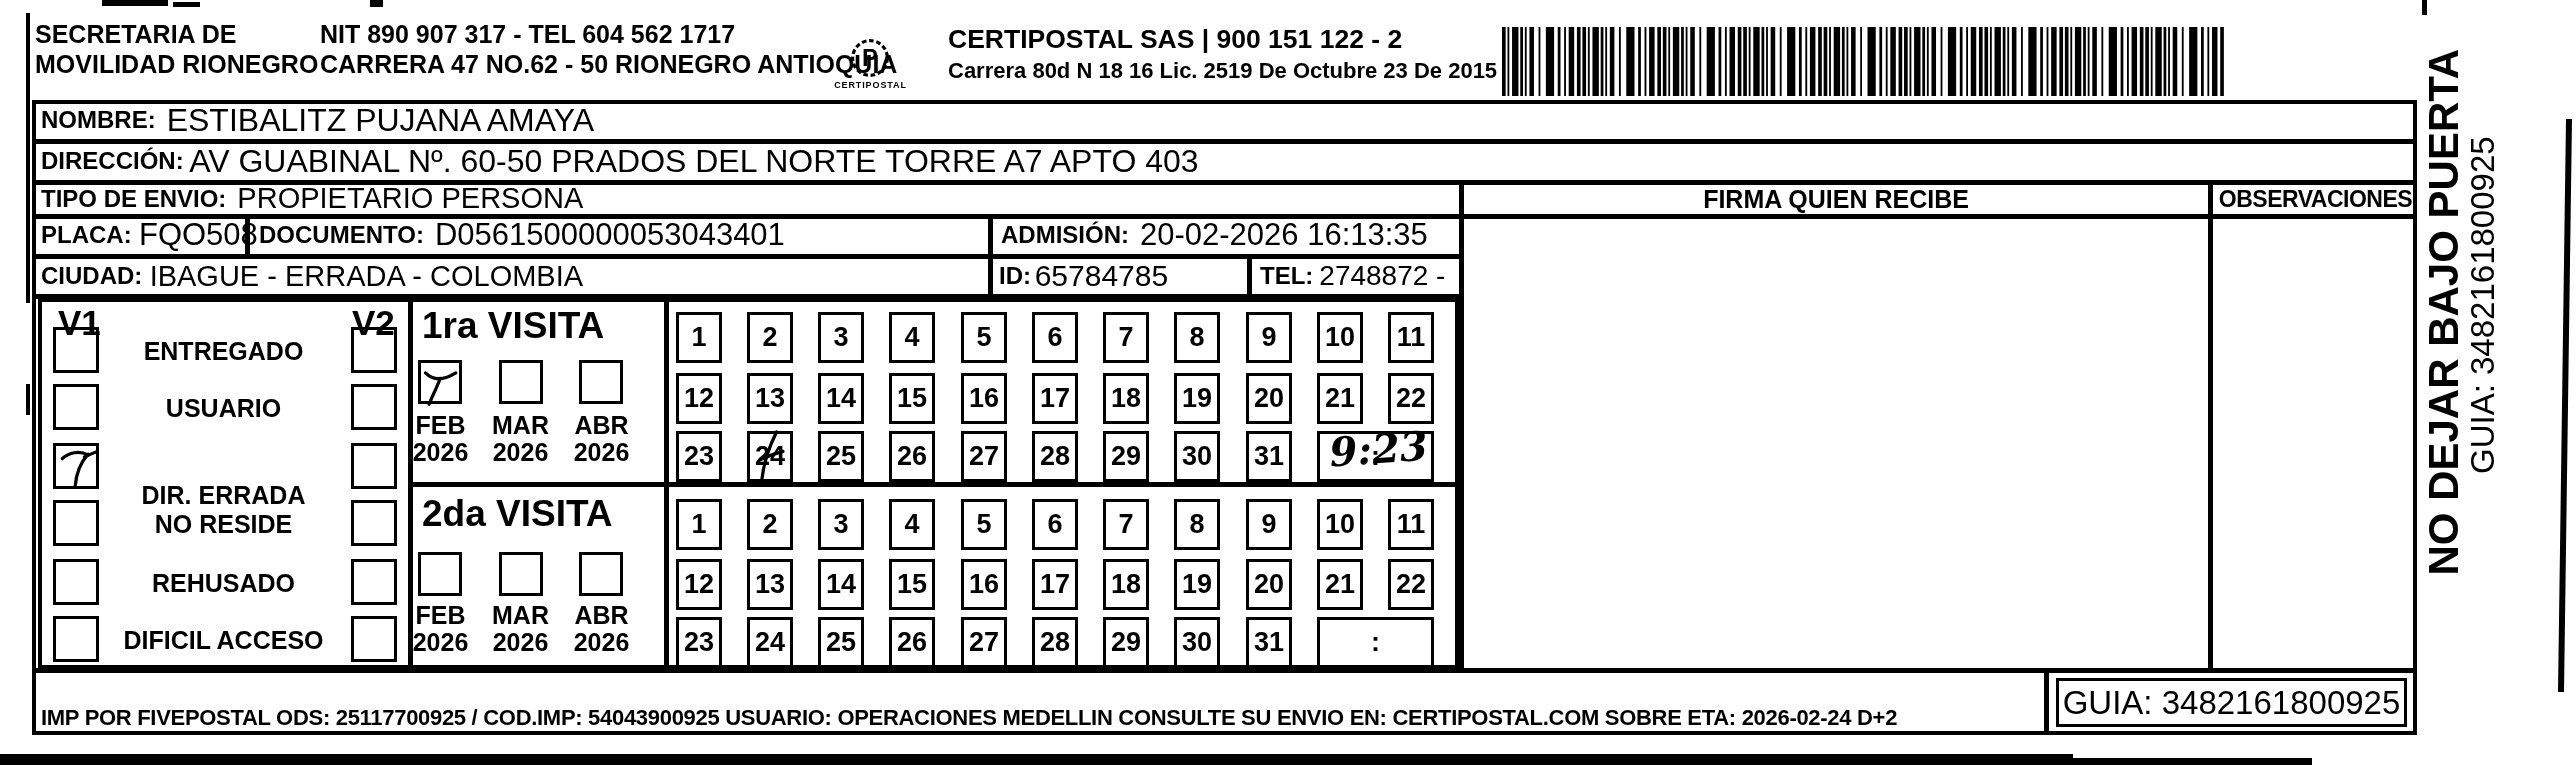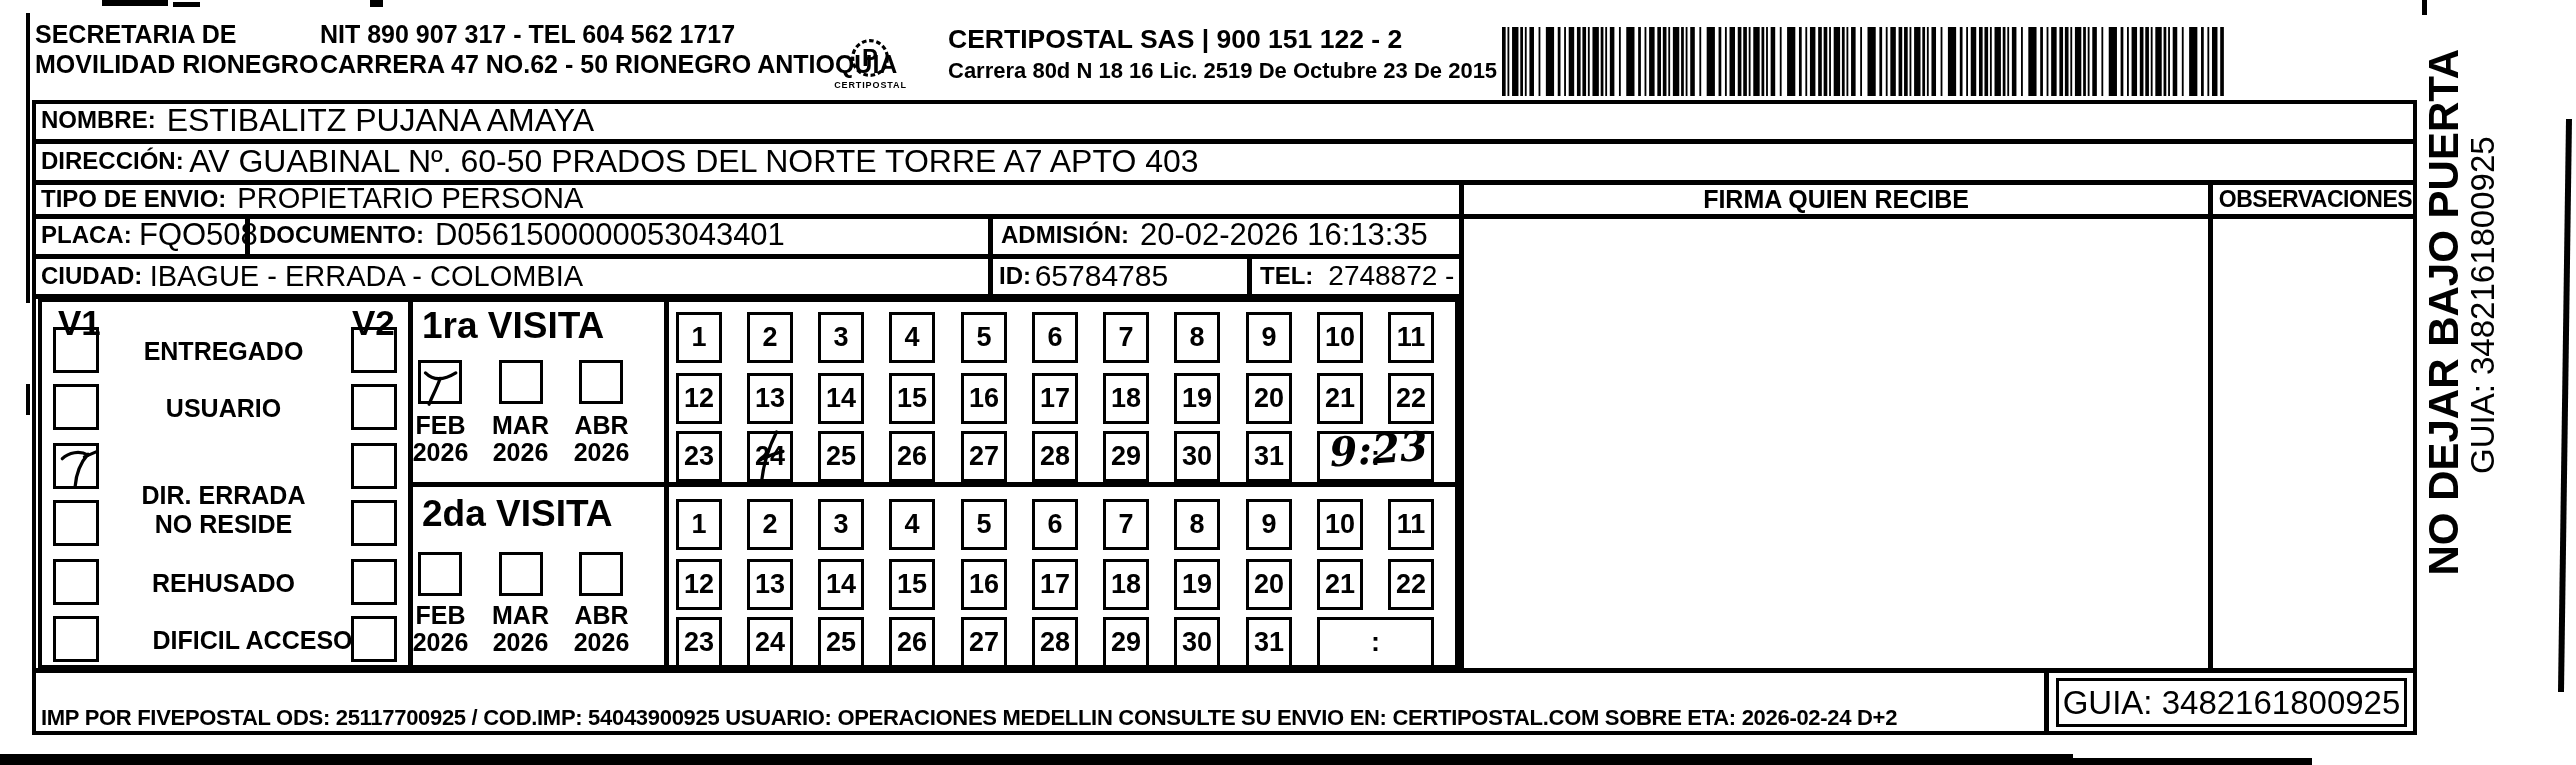--- a/index.html
+++ b/index.html
@@ -198,21 +198,21 @@
     <span class="val" style="font-size:31px">20-02-2026 16:13:35</span>
   </div>
   <div class="flexrow" style="left:41px;top:257px;height:38px;gap:7.3px">
     <span class="lbl">CIUDAD:</span>
     <span class="val" style="font-size:29px">IBAGUE - ERRADA - COLOMBIA</span>
   </div>
   <div class="flexrow" style="left:999px;top:257px;height:38px;gap:3.7px">
     <span class="lbl">ID:</span>
     <span class="val" style="font-size:30px">65784785</span>
   </div>
-  <div class="flexrow" style="left:1260px;top:257px;height:38px;gap:15px">
+  <div class="flexrow" style="left:1260px;top:257px;height:38px;gap:6px">
     <span class="lbl">TEL:</span>
     <span class="val" style="font-size:28px">2748872 -</span>
   </div>
 
   <div class="hdr" style="left:1464px;top:185px;width:744px;text-align:center;font-size:25px">FIRMA QUIEN RECIBE</div>
   <div class="hdr" style="left:2213px;top:186px;width:205px;text-align:center;font-size:23px;letter-spacing:-0.5px">OBSERVACIONES</div>
   <div class="abs" style="left:1464px;top:218px;width:744px;height:450px"></div>
   <div class="abs" style="left:2213px;top:218px;width:205px;height:450px"></div>
 
   <div class="hdr" style="left:58px;top:303px;font-size:35px">V1</div>
@@ -241,21 +241,21 @@
     </div>
     <div style="position: absolute; left: 100px; top: 453px; width: 247px; text-align: center; font-weight: bold; font-size: 25px; margin-top: 28px;">DIR. ERRADA</div>
     <div style="position: absolute; left: 351px; top: 443px; width: 46px; height: 46px; border: 3.7px solid rgb(0, 0, 0);"></div>
     <div style="position: absolute; left: 53px; top: 500px; width: 46px; height: 46px; border: 3.7px solid rgb(0, 0, 0);"></div>
     <div style="position: absolute; left: 100px; top: 510px; width: 247px; text-align: center; font-weight: bold; font-size: 25px;">NO RESIDE</div>
     <div style="position: absolute; left: 351px; top: 500px; width: 46px; height: 46px; border: 3.7px solid rgb(0, 0, 0);"></div>
     <div style="position: absolute; left: 53px; top: 559px; width: 46px; height: 46px; border: 3.7px solid rgb(0, 0, 0);"></div>
     <div style="position: absolute; left: 100px; top: 569px; width: 247px; text-align: center; font-weight: bold; font-size: 25px;">REHUSADO</div>
     <div style="position: absolute; left: 351px; top: 559px; width: 46px; height: 46px; border: 3.7px solid rgb(0, 0, 0);"></div>
     <div style="position: absolute; left: 53px; top: 616px; width: 46px; height: 46px; border: 3.7px solid rgb(0, 0, 0);"></div>
-    <div style="position: absolute; left: 100px; top: 626px; width: 247px; text-align: center; font-weight: bold; font-size: 25px; margin-left: 29px;">DIFICIL ACCESO</div>
+    <div style="position: absolute; left: 100px; top: 626px; width: 247px; text-align: center; font-weight: bold; font-size: 25px;">DIFICIL ACCESO</div>
     <div style="position: absolute; left: 351px; top: 616px; width: 46px; height: 46px; border: 3.7px solid rgb(0, 0, 0);"></div>
     <div style="position: absolute; left: 422px; top: 305px; font-weight: bold; font-size: 37px; white-space: nowrap;">1ra VISITA</div>
     <div style="position: absolute; left: 418px; top: 360px; width: 44px; height: 44px; border: 3.7px solid rgb(0, 0, 0);">
       <svg viewBox="0 0 50 50" style="position: absolute; left: -1.8px; top: -1.8px; width: 46px; height: 46px; overflow: visible;">
         <path d="M7 13 C 16 22, 27 21, 40 13" fill="none" stroke="#000" stroke-width="3.5" stroke-linecap="round"></path>
         <path d="M23 19 C 19 30, 14 39, 11 47" fill="none" stroke="#000" stroke-width="3.5" stroke-linecap="round"></path>
       </svg>
     </div>
     <div style="position: absolute; left: 402px; top: 411px; width: 77px; text-align: center; font-weight: bold; font-size: 25px;">FEB</div>
     <div style="position: absolute; left: 402px; top: 438px; width: 77px; text-align: center; font-weight: bold; font-size: 25px;">2026</div>

